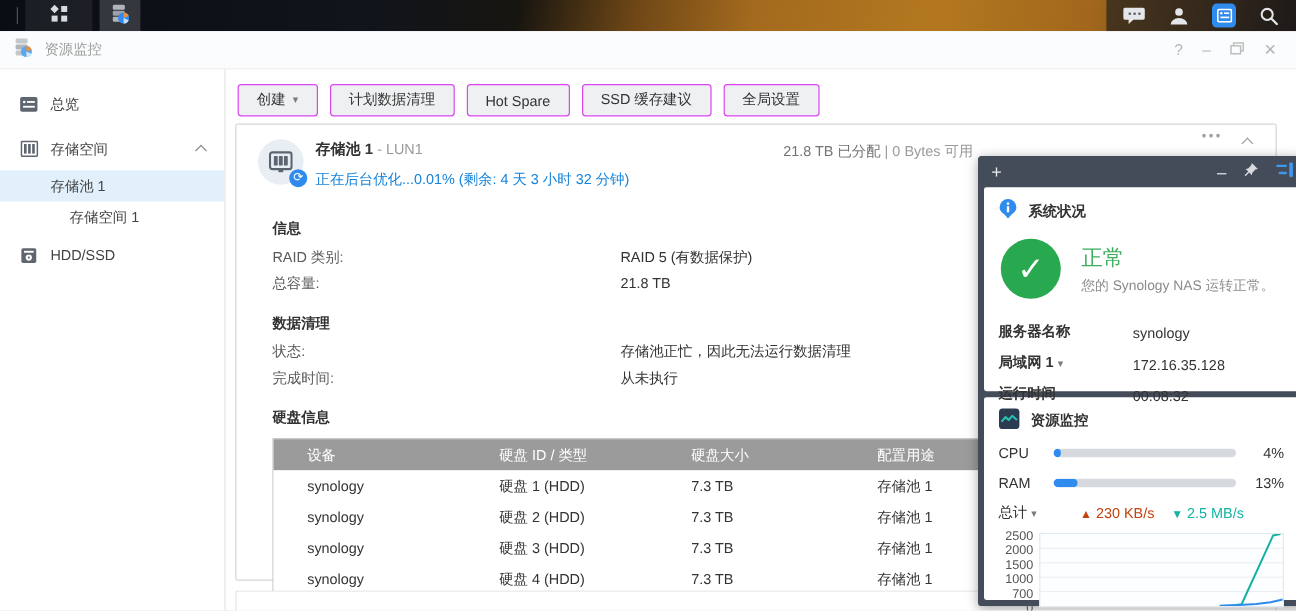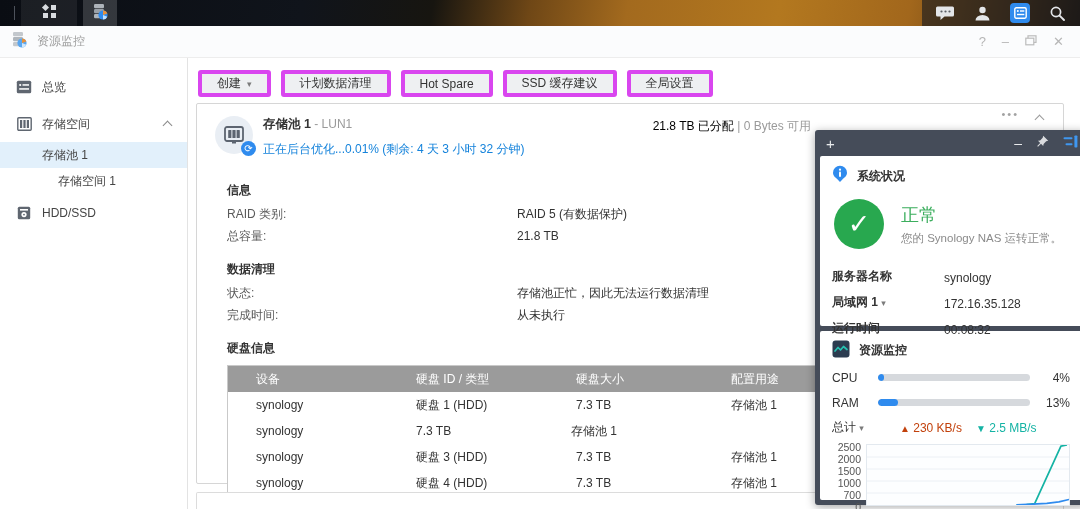--- a/index.html
+++ b/index.html
@@ -33,35 +33,35 @@
   .side-item.lv2 .s-label { margin-left:42px; }
   .side-item.lv3 .s-label { margin-left:58px; }
   .side-item.selected { background:#e2f0fb; }
   .side-item.mb { margin-bottom:11px; }
   .chev-up { position:absolute; right:16px; top:11px; width:7px; height:7px; border-left:1.5px solid #8a8a8a; border-top:1.5px solid #8a8a8a; transform:rotate(45deg); }
 
   .content { flex:1; position:relative; }
 
   
   .toolbar { padding:12px 0 0 10px; display:flex; gap:10px; }
-  .tool-btn { height:27px; display:inline-flex; align-items:center; gap:6px; padding:0 15px; background:#eef0f2; border:4px solid #d946ef; border-radius:3px; color:#333; cursor:pointer; white-space:nowrap; }
+  .tool-btn { height:27px; display:inline-flex; align-items:center; gap:6px; padding:0 15px; background:#eef0f2; border:1px solid #d946ef; border-radius:3px; color:#333; cursor:pointer; white-space:nowrap; }
   .caret { color:#7b7b7b; font-size:9px; }
 
   
   .pool-card { position:absolute; left:8px; right:16px; top:45px; height:381px; border:1px solid #d6d6d6; border-radius:2px; background:#fff; }
   .pool-head { position:relative; padding:12px 18px 10px 18px; }
   .pool-ico { position:absolute; left:18px; top:12px; width:38px; height:38px; border-radius:50%; background:#e9eef4; }
   .pool-ico svg { position:absolute; left:9px; top:9px; }
   .pool-badge { position:absolute; right:-3px; bottom:-2px; width:15px; height:15px; background:#2f8bee; border-radius:50%; color:#fff; font-size:10px; line-height:15px; text-align:center; }
   .pool-title { margin-left:48px; }
   .pool-name { font-weight:bold; color:#333; font-size:12.5px; }
   .pool-lun { color:#9a9a9a; }
   .pool-status { margin-left:48px; margin-top:8px; color:#1583db; }
   .pool-alloc { position:absolute; right:252px; top:14px; white-space:nowrap; }
-  .alloc-blue { color:#000000; }
+  .alloc-blue { color:#737373; }
   .alloc-gray { color:#9a9a9a; }
   .pool-more { position:absolute; right:44px; top:4px; color:#a2a2a2; letter-spacing:2px; font-size:11px; cursor:pointer; }
   .pool-collapse { position:absolute; right:20px; top:12px; cursor:pointer; }
   .pool-collapse i { display:block; width:7px; height:7px; border-left:1.5px solid #9a9a9a; border-top:1.5px solid #9a9a9a; transform:rotate(45deg); }
 
   .pool-sections { padding:0 14px 0 30px; }
   .sec-title { font-weight:bold; color:#333; margin:14px 0 4px; }
   .kv-row { display:flex; height:22px; align-items:center; }
   .kv-label { width:290px; color:#5a5a5a; flex:none; }
   .kv-value { color:#333; }
@@ -321,20 +321,21 @@
               <span class="dt-c4">配置用途</span>
             </div>
             <div class="dt-row">
               <span class="dt-c1">synology</span>
               <span class="dt-c2">硬盘 1 (HDD)</span>
               <span class="dt-c3">7.3 TB</span>
               <span class="dt-c4">存储池 1</span>
             </div>
             <div class="dt-row">
               <span class="dt-c1">synology</span>
+              <span class="dt-c2">硬盘 2 (HDD)</span>
               <span class="dt-c3">7.3 TB</span>
               <span class="dt-c4">存储池 1</span>
             </div>
             <div class="dt-row">
               <span class="dt-c1">synology</span>
               <span class="dt-c2">硬盘 3 (HDD)</span>
               <span class="dt-c3">7.3 TB</span>
               <span class="dt-c4">存储池 1</span>
             </div>
             <div class="dt-row">

